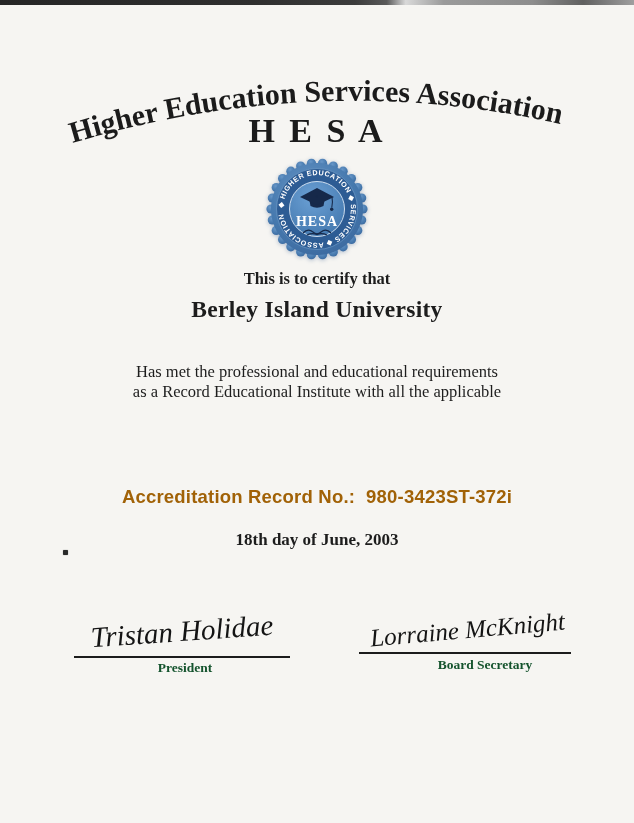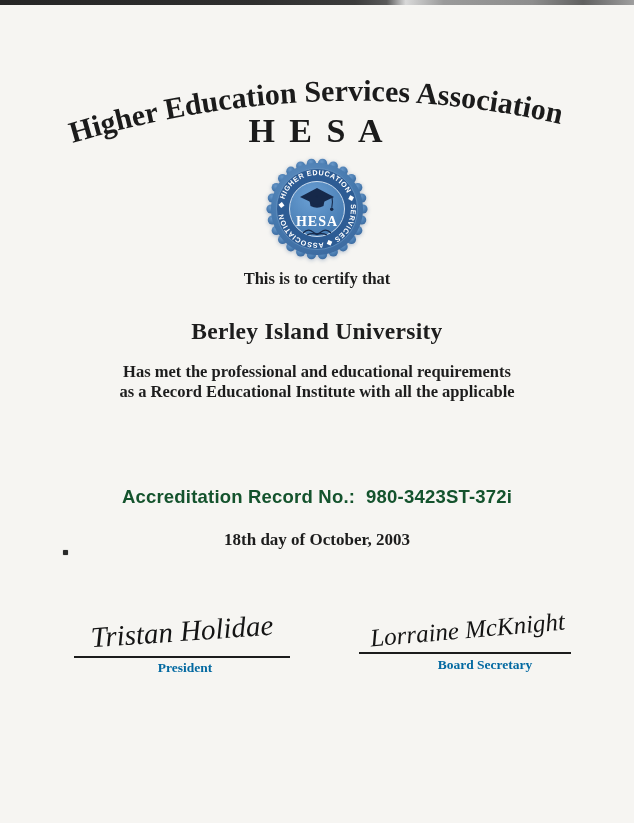--- a/index.html
+++ b/index.html
@@ -48,43 +48,43 @@
     fill:#ffffff;
   }
   .seal-hesa{
     font-family:"Liberation Serif", serif;
     font-weight:bold;font-size:14px;letter-spacing:1px;
     fill:#ffffff;text-anchor:middle;
   }
 
   
   .certify{top:269px;font-weight:bold;font-size:16.5px;text-align:center;}
-  .recipient{top:318px;font-weight:bold;font-size:23.5px;letter-spacing:0.3px;}
-  .bodytext{top:362px;font-weight:bold;font-size:16.5px;line-height:19.6px;}
+  .recipient{top:296px;font-weight:bold;font-size:23.5px;letter-spacing:0.3px;}
+  .bodytext{top:362px;font-weight:normal;font-size:16.5px;line-height:19.6px;}
   .accred{
     top:486px;
     font-family:"Liberation Sans", sans-serif;
     font-weight:bold;font-size:18.5px;
-    color:#14532d;letter-spacing:0.2px;
+    color:#a16207;letter-spacing:0.2px;
   }
   .accred .num{margin-left:11px;}
   .dateline{top:530px;font-weight:bold;font-size:17px;}
 
   
   .sig-name{
     font-style:italic;font-weight:normal;
     color:#141414;white-space:nowrap;text-align:center;
   }
   .sig-left{left:62px;top:615px;width:240px;font-size:29px;transform:rotate(-4deg);}
   .sig-right{left:350px;top:616px;width:235px;font-size:25px;transform:rotate(-5deg);}
   .sig-line{height:2px;background:#1c1c1c;}
   .line-left{left:74px;top:656px;width:216px;}
   .line-right{left:359px;top:652px;width:212px;}
   .sig-title{
-    font-weight:bold;font-size:13.5px;text-align:center;white-space:nowrap;color:#0369a1;
+    font-weight:bold;font-size:13.5px;text-align:center;white-space:nowrap;color:#14532d;
   }
   .title-left{left:110px;top:660px;width:150px;}
   .title-right{left:405px;top:657px;width:160px;}
 </style>
 </head>
 <body>
 
 <div class="abs top-strip"></div>
 
 <svg class="abs arc-svg" width="634" height="140" viewBox="0 0 634 140">
@@ -171,21 +171,21 @@
 
 <div class="abs centered bodytext">
   <div>Has met the professional and educational requirements</div>
   <div>as a Record Educational Institute with all the applicable</div>
 </div>
 
 <div class="abs centered accred">
   <span>Accreditation Record No.:</span><span class="num">980-3423ST-372i</span>
 </div>
 
-<div class="abs centered dateline">18th day of October, 2003</div>
+<div class="abs centered dateline">18th day of June, 2003</div>
 
 <div class="abs speck"></div>
 
 <div class="abs sig-name sig-left">Tristan Holidae</div>
 <div class="abs sig-line line-left"></div>
 <div class="abs sig-title title-left">President</div>
 
 <div class="abs sig-name sig-right">Lorraine McKnight</div>
 <div class="abs sig-line line-right"></div>
 <div class="abs sig-title title-right">Board Secretary</div>

